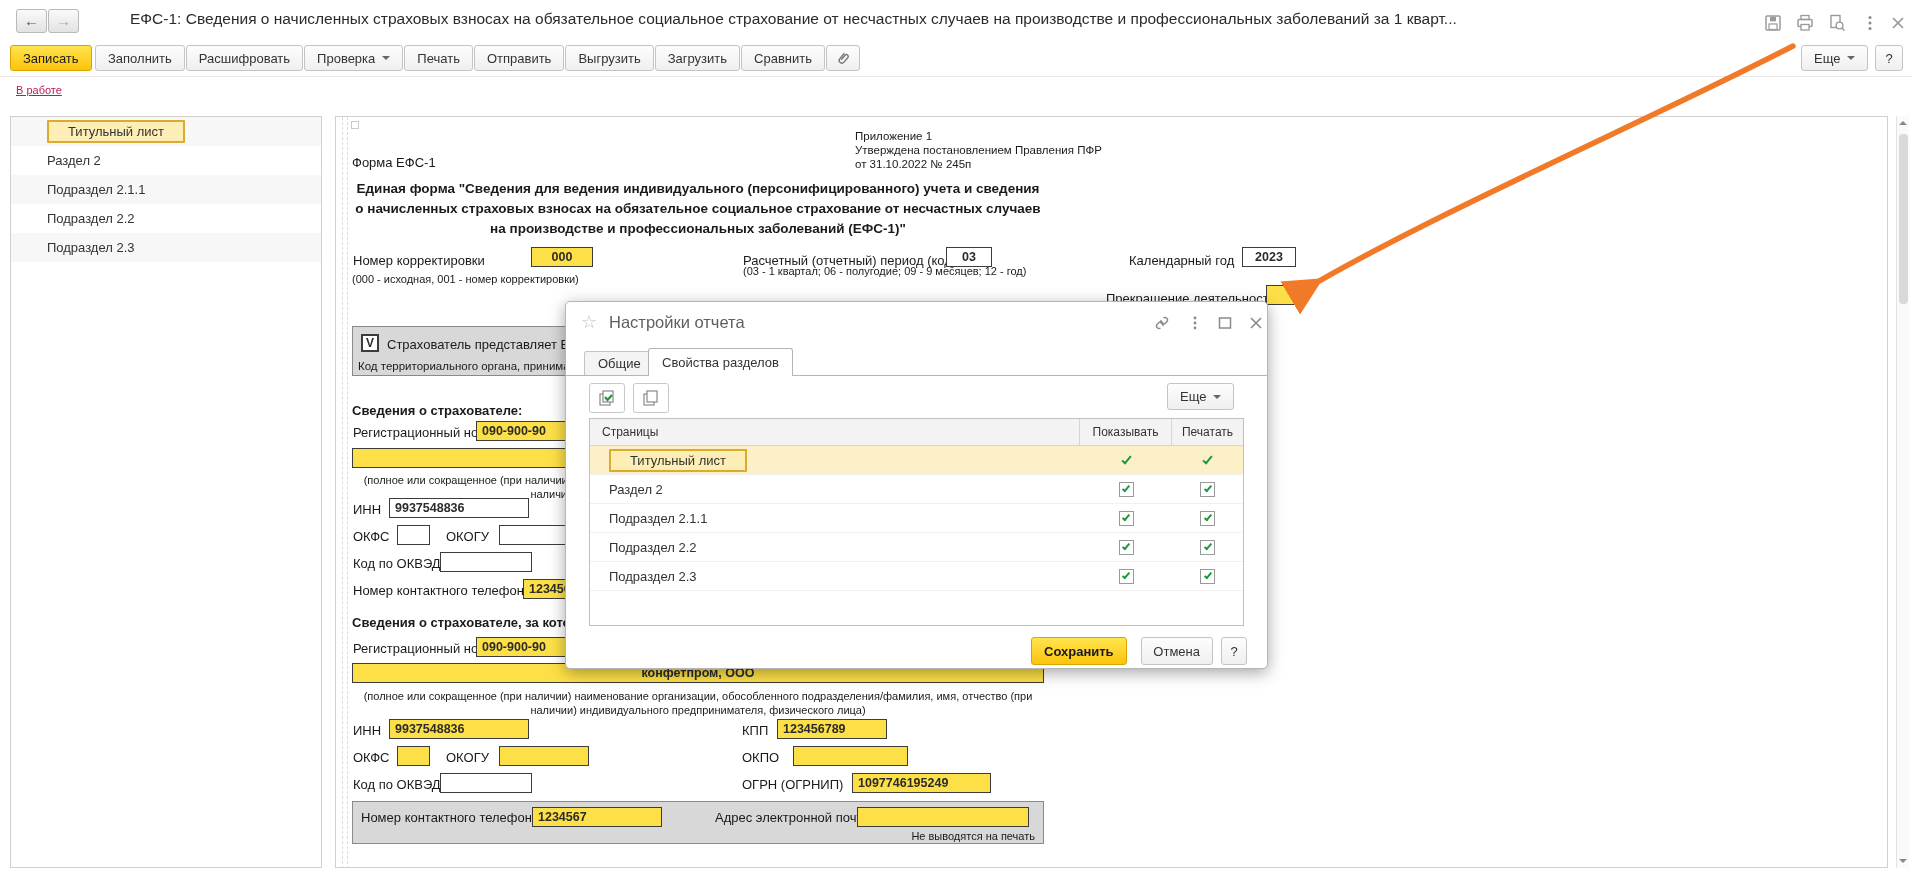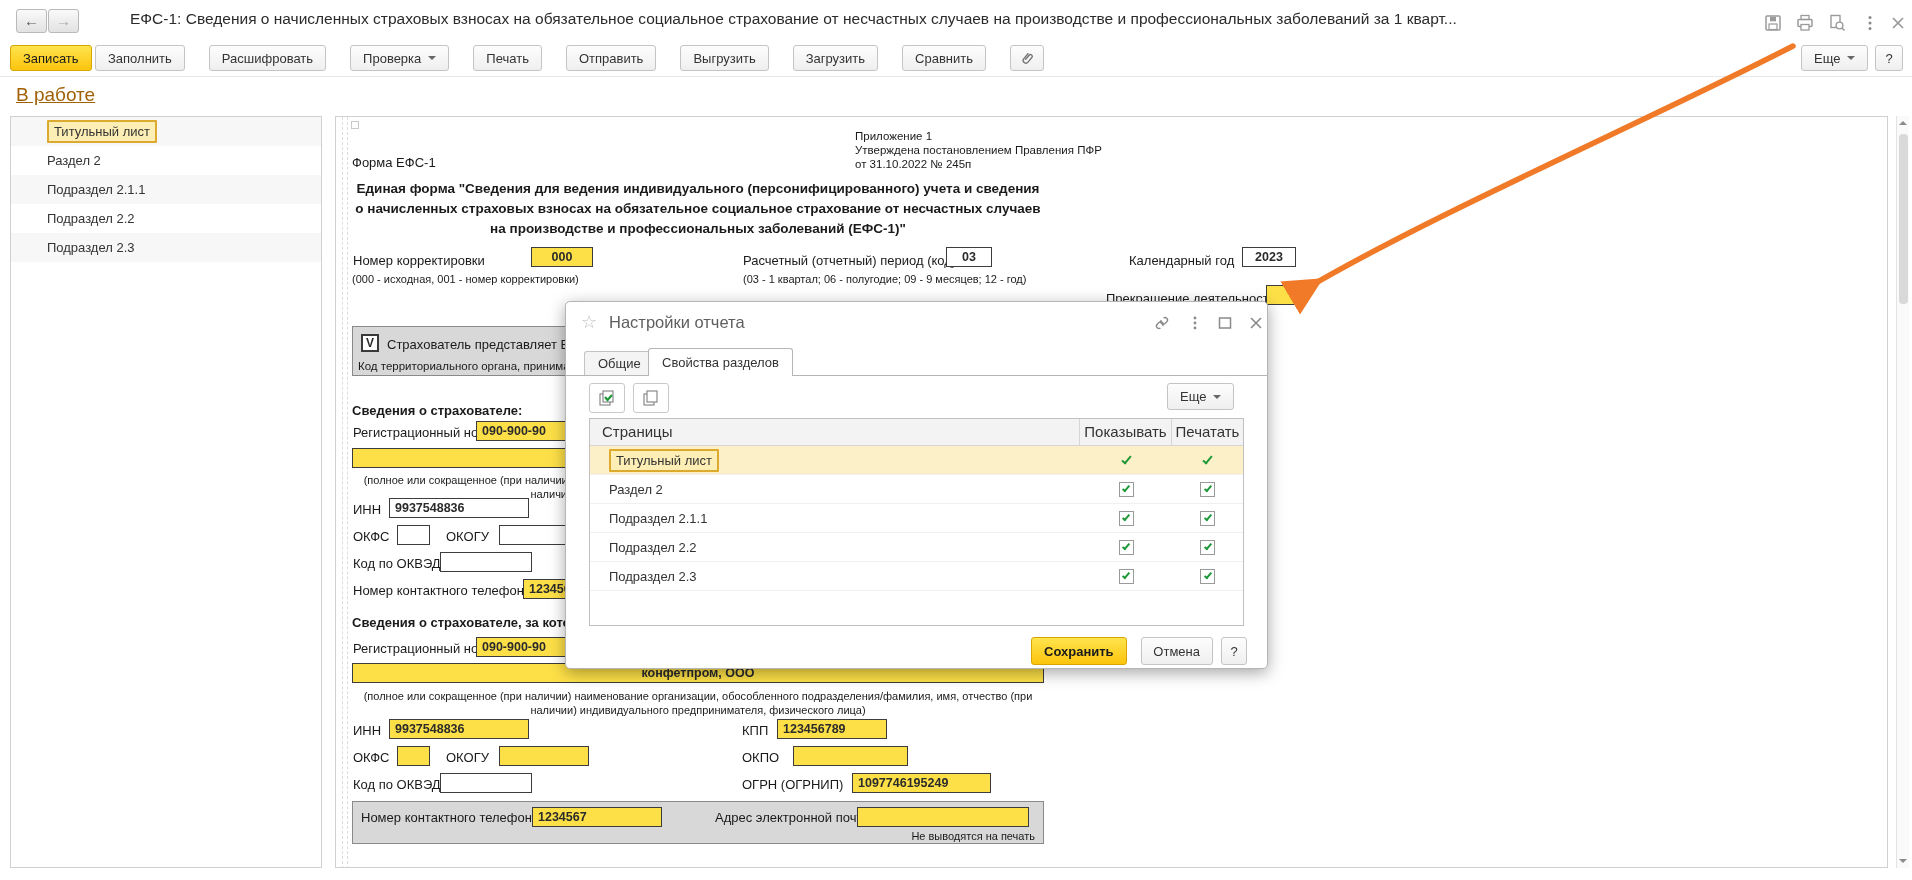--- a/index.html
+++ b/index.html
@@ -9,29 +9,29 @@
   
   .navbtn { position:absolute; top:9px; width:31px; height:24px; background:linear-gradient(#fafafa,#e2e2e2); border:1px solid #b9b9b9; border-radius:3px; text-align:center; line-height:22px; font-size:15px; color:#555; }
   .navbtn.fwd { color:#a9a9a9; }
   .wtitle { position:absolute; left:130px; top:10px; width:1600px; font-size:15.5px; color:#2b2b2b; white-space:nowrap; overflow:hidden; }
   .winicon { position:absolute; top:13px; width:20px; height:20px; }
 
   
   .btn { display:inline-flex; align-items:center; height:26px; padding:0 12px; background:linear-gradient(#fdfdfd,#efefef); border:1px solid #c4c4c4; border-radius:3px; font-size:13px; color:#333; white-space:nowrap;justify-content:flex-end; }
   .btn.primary { background:linear-gradient(#ffe44d,#fcc40d); border-color:#d8a400; color:#1a1a1a; }
   .caret { width:0; height:0; border:4px solid transparent; border-top-color:#666; margin-left:7px; margin-top:4px; }
-  .toolbar-row { position:absolute; left:95px; top:45px; display:flex; gap:24px; }
+  .toolbar-row { position:absolute; left:95px; top:45px; display:flex; gap:1px; }
   .hdr-sep { position:absolute; left:0; top:76px; width:1912px; height:1px; background:#e9e9e9; }
-  .status-link { position:absolute; left:16px; top:84px; color:#a16207; text-decoration:underline; font-size:19px; }
+  .status-link { position:absolute; left:16px; top:84px; color:#be185d; text-decoration:underline; font-size:11px; }
 
   
   .sidebar { position:absolute; left:10px; top:116px; width:312px; height:752px; border:1px solid #d0d0d0; background:#fff; }
   .srow { height:29px; line-height:29px; padding-left:36px; font-size:13px; color:#333; }
   .srow.alt { background:#f7f7f7; }
-  .sel-box { display:inline-block; line-height:19px; padding:0 5px; border:2px solid #dcaa2f; background:#fceeb4; border-radius:1px; }
+  .sel-box { display:inline-block; line-height:19px; padding:0 19px; border:2px solid #dcaa2f; background:#fceeb4; border-radius:1px; }
 
   .main { position:absolute; left:335px; top:116px; width:1553px; height:752px; border:1px solid #d0d0d0; background:#fff; overflow:hidden; }
   .guide { position:absolute; top:0; width:0; height:752px; border-left:1px dashed #dcdcdc; }
   .pagemark { position:absolute; left:15px; top:4px; width:8px; height:8px; border:1px solid #c9c9c9; }
 
   .lbl  { position:absolute; font-size:13px; color:#1a1a1a; white-space:nowrap; }
   .bold { font-weight:bold; }
   .hint { position:absolute; font-size:11px; color:#1a1a1a; white-space:nowrap; }
   .inp  { position:absolute; height:20px; border:1px solid #3c3c3c; background:#fff; font-size:12.5px; font-weight:bold; line-height:18px; padding-left:5px; white-space:nowrap; overflow:hidden; }
   .inp.yellow { background:#fde047; }
@@ -51,21 +51,21 @@
   .dialog { position:absolute; left:565px; top:301px; width:703px; height:368px; background:#fff; border:1px solid #b5b5b5; border-radius:5px; box-shadow:0 4px 16px rgba(0,0,0,0.35); z-index:10; }
   .dlg-star { position:absolute; left:15px; top:9px; font-size:18px; color:#bdbdbd; }
   .dlg-title { position:absolute; left:43px; top:11px; font-size:16.5px; color:#5f5f5f; }
   .dlg-ico { position:absolute; top:12px; width:18px; height:18px; }
   .tabs { position:absolute; left:0; top:46px; width:100%; height:28px; }
   .tabs::after { content:""; position:absolute; left:0; bottom:0; width:100%; height:1px; background:#b5b5b5; }
   .tab { position:absolute; bottom:0; height:25px; line-height:24px; padding:0 13px; font-size:13px; color:#333; border:1px solid #c3c3c3; border-bottom:none; background:#f4f4f4; border-radius:3px 3px 0 0; }
   .tab.active { height:28px; line-height:27px; background:#fff; border-color:#b5b5b5; z-index:2; }
   .mini-btn { position:absolute; width:36px; height:30px; background:#fff; border:1px solid #c9c9c9; border-radius:3px; display:flex; align-items:center; justify-content:center; }
   .dtable { position:absolute; left:23px; top:116px; width:655px; height:208px; border:1px solid #c0c0c0; }
-  .dhead { display:flex; height:27px; background:#f3f3f3; border-bottom:1px solid #d5d5d5; font-size:15px; color:#333; }
+  .dhead { display:flex; height:27px; background:#f3f3f3; border-bottom:1px solid #d5d5d5; font-size:12px; color:#333; }
   .dhead .c1 { width:490px; line-height:26px; padding-left:12px; border-right:1px solid #d5d5d5; }
   .dhead .c2 { width:92px; line-height:26px; text-align:center; border-right:1px solid #d5d5d5; }
   .dhead .c3 { flex:1; line-height:26px; text-align:center; }
   .trow { display:flex; height:29px; align-items:center; border-bottom:1px solid #f0f0f0; font-size:13px; color:#333; }
   .trow .c1 { width:490px; padding-left:19px; }
   .trow .c2 { width:92px; display:flex; justify-content:center; }
   .trow .c3 { flex:1; display:flex; justify-content:center; }
   .trow.sel { background:#fcf0c8; }
   .chk { width:5px; height:10px; border-right:2.6px solid #1f9838; border-bottom:2.6px solid #1f9838; transform:rotate(40deg); margin-top:-3px; }
   .cbox { width:15px; height:15px; border:1px solid #9a9a9a; background:#fff; display:flex; align-items:center; justify-content:center; }
@@ -174,21 +174,21 @@
     <div class="lbl" style="left:16px;top:38px">Форма ЕФС-1</div>
 
     <div class="lbl bold" style="left:16px;top:62px;width:692px;white-space:normal;text-align:center;font-size:13.5px;line-height:20px">Единая форма "Сведения для ведения индивидуального (персонифицированного) учета и сведения о начисленных страховых взносах на обязательное социальное страхование от несчастных случаев на производстве и профессиональных заболеваний (ЕФС-1)"</div>
 
     <div class="lbl" style="left:17px;top:136px">Номер корректировки</div>
     <div class="inp yellow center" style="left:195px;top:130px;width:62px">000</div>
     <div class="hint" style="left:16px;top:156px">(000 - исходная, 001 - номер корректировки)</div>
 
     <div class="lbl" style="left:407px;top:136px">Расчетный (отчетный) период (код)</div>
     <div class="inp center" style="left:610px;top:130px;width:46px">03</div>
-    <div class="hint" style="left:407px;top:156px">(03 - 1 квартал; 06 - полугодие; 09 - 9 месяцев; 12 - год)</div>
+    <div class="hint" style="left:407px;top:148px">(03 - 1 квартал; 06 - полугодие; 09 - 9 месяцев; 12 - год)</div>
 
     <div class="lbl" style="left:793px;top:136px">Календарный год</div>
     <div class="inp center" style="left:906px;top:130px;width:54px">2023</div>
 
     <div class="lbl" style="left:770px;top:174px">Прекращение деятельности</div>
     <div class="inp yellow" style="left:930px;top:168px;width:30px"></div>
 
     <div class="graybox" style="left:16px;top:209px;width:692px;height:50px">
       <div class="vcheck" style="left:8px;top:7px">V</div>
       <div class="lbl" style="left:34px;top:10px">Страхователь представляет ЕФС</div>

